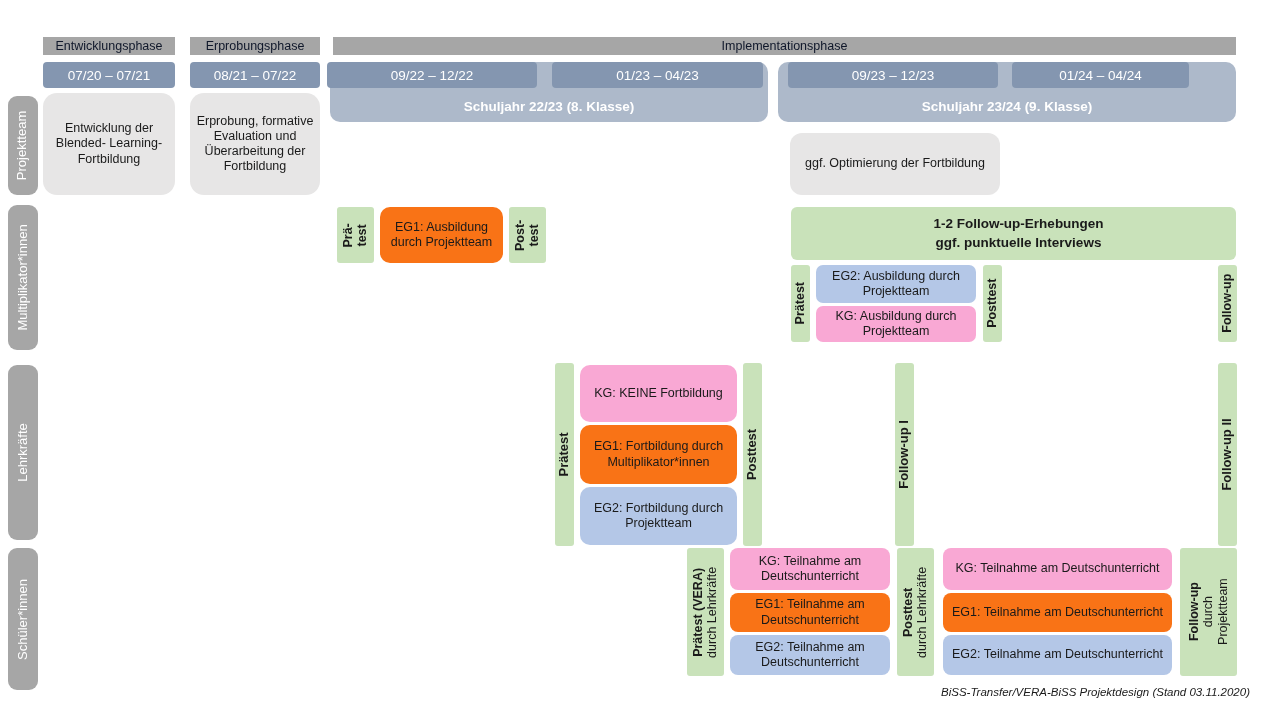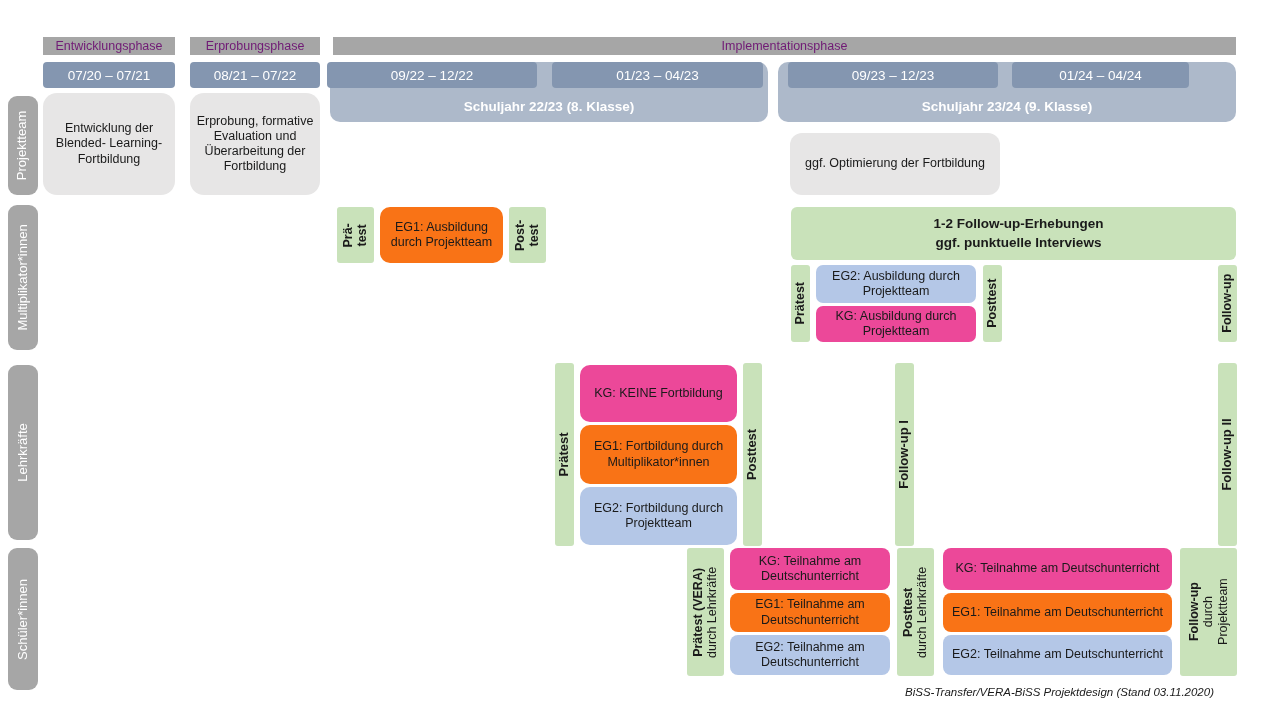--- a/index.html
+++ b/index.html
@@ -1,27 +1,27 @@
 <!DOCTYPE html>
 <html><head>
 <meta charset="utf-8">
 <style>
   html,body{margin:0;padding:0;background:#fff;}
   body{font-family:"Liberation Sans",sans-serif;}
   #stage{position:relative;width:1280px;height:720px;background:#ffffff;overflow:hidden;}
   .abs{position:absolute;box-sizing:border-box;}
   .flexc{display:flex;align-items:center;justify-content:center;text-align:center;}
-  .phasebar{background:#A6A6A6;color:#701a75;font-size:12.5px;}
+  .phasebar{background:#A6A6A6;color:#0f172a;font-size:12.5px;}
   .datebar{background:#8496B0;color:#ffffff;font-size:13.5px;border-radius:4px;z-index:3;}
   .syc{background:#ADB9CA;border-radius:10px;z-index:1;}
   .sylabel{position:absolute;left:0;right:0;bottom:8px;color:#ffffff;font-weight:bold;font-size:13.5px;text-align:center;}
   .pill{background:#A6A6A6;border-radius:9px;color:#ffffff;font-size:13px;}
   .box{border-radius:10px;color:#1a1a1a;font-size:12.5px;line-height:1.22;padding:3px 6px;}
   .gray1{background:#E7E6E6;}
-  .gray2{background:#ec4899;}
+  .gray2{background:#f9a8d4;}
   .blue1{background:#f97316;}
   .blue2{background:#B4C7E7;}
   .green{background:#C9E2BA;}
   .vbar{background:#C9E2BA;border-radius:3px;color:#1a1a1a;}
   .rot{transform:rotate(-90deg);white-space:nowrap;text-align:center;line-height:1.15;}
   .rot div{white-space:nowrap;}
   .b{font-weight:bold;}
   .bigbox{border-radius:6px;font-weight:bold;font-size:13.5px;color:#1a1a1a;line-height:1.35;}
   .caption{font-style:italic;font-size:11.5px;color:#1a1a1a;text-align:right;}
 </style>
@@ -179,15 +179,15 @@
       <span>EG2: Teilnahme am Deutschunterricht</span>
     </div>
   <div class="abs flexc vbar" style="left:1180px;top:548px;width:57px;height:128px;font-size:12.5px;">
     <div class="rot">
       <div class="b">Follow-up</div>
       <div>durch</div>
       <div>Projektteam</div>
     </div>
   </div>
 
-  <div class="abs caption" style="left:664px;top:686px;width:550px;">BiSS-Transfer/VERA-BiSS Projektdesign (Stand 03.11.2020)</div>
+  <div class="abs caption" style="left:700px;top:686px;width:550px;">BiSS-Transfer/VERA-BiSS Projektdesign (Stand 03.11.2020)</div>
 
 </div>
 
 </body></html>

